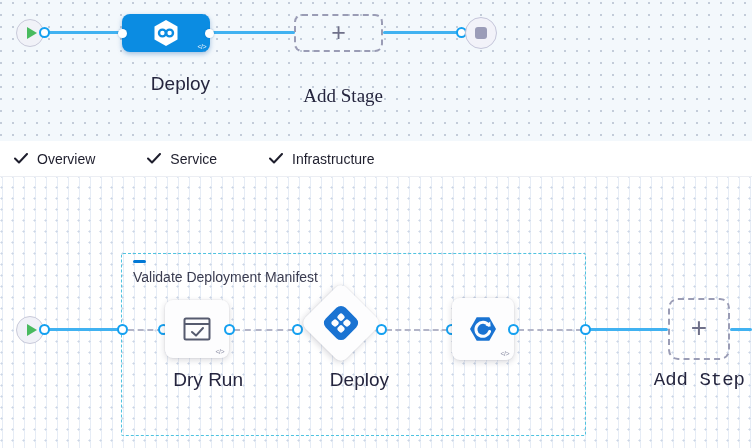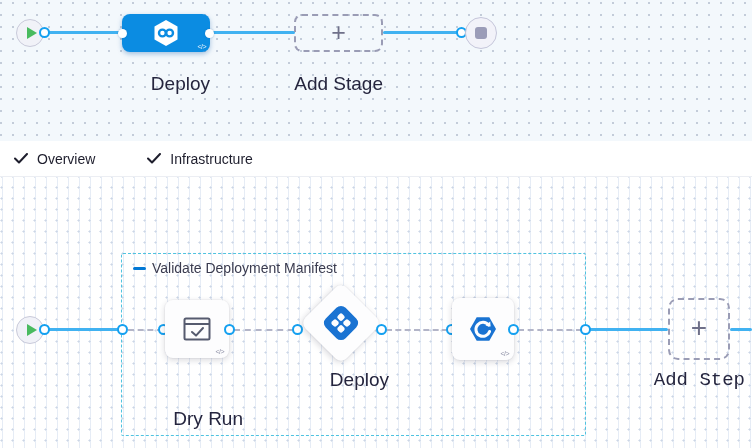--- a/index.html
+++ b/index.html
@@ -51,21 +51,21 @@
     background:#0b8ce2;display:flex;align-items:center;justify-content:center;
     box-shadow:0 2px 5px rgba(11,90,170,.35);}
   .stage-code{position:absolute;right:4px;bottom:2px;font-size:7px;color:rgba(255,255,255,.9);
     letter-spacing:-.5px;cursor:pointer;}
   .add-box{position:absolute;box-sizing:border-box;border:2px dashed #9a9cb5;border-radius:8px;
     display:flex;align-items:center;justify-content:center;cursor:pointer;}
   .plus{font-size:25px;font-weight:200;color:#6f7089;line-height:1;margin-top:-2px;}
 
   .group-box{position:absolute;left:121px;top:76px;width:465px;height:183px;box-sizing:border-box;
     border:1px dashed #4fc3e0;border-radius:2px;}
-  .group-head{position:absolute;left:11px;top:6px;display:flex;align-items:center;gap:6px;}
+  .group-head{position:absolute;left:11px;top:6px;display:flex;gap:6px;flex-direction:column;}
   .group-dash{width:13px;height:3px;background:#0278d5;border-radius:2px;cursor:pointer;}
   .group-title{font-size:14px;color:#3a3b4f;}
 
   .step-card{position:absolute;box-sizing:border-box;background:#fdfdfe;border-radius:8px;
     box-shadow:0 2px 6px rgba(40,41,61,.18),0 0 0 1px rgba(40,41,61,.03);
     display:flex;align-items:center;justify-content:center;cursor:pointer;}
   .step-code{position:absolute;right:5px;bottom:3px;font-size:7px;color:#8e90a6;
     letter-spacing:-.5px;cursor:pointer;}
   .diamond{position:absolute;left:312px;top:117px;width:58px;height:58px;background:#fdfdfe;
     border-radius:8px;transform:rotate(45deg);
@@ -101,29 +101,35 @@
     <div class="add-box" style="left:294px;top:14px;width:89px;height:38px;">
       <span class="plus">+</span>
     </div>
 
     <div class="ring" style="left:456px;top:27px;"></div>
     <div class="stop-node" style="left:465px;top:17px;">
       <div class="stop-sq"></div>
     </div>
 
     <div class="node-label" style="left:122px;top:74px;width:88px;">Deploy</div>
-    <div class="node-label" style="left:294px;top:74px;width:89px;">Add Stage</div>
+    <div class="node-label" style="left:294px;top:86px;width:89px;font-family:Liberation Serif, serif;">Add Stage</div>
   </div>
 
   <div class="tab-bar">
     <div class="tab">
       <svg width="14" height="11" viewBox="0 0 14 11">
         <path d="M1 5.5 L5 9.5 L13 1" fill="none" stroke="#1e1e2d" stroke-width="2" stroke-linecap="round" stroke-linejoin="round"></path>
         </svg>
       <span>Overview</span>
+    </div>
+    <div class="tab">
+      <svg width="14" height="11" viewBox="0 0 14 11">
+        <path d="M1 5.5 L5 9.5 L13 1" fill="none" stroke="#1e1e2d" stroke-width="2" stroke-linecap="round" stroke-linejoin="round"></path>
+        </svg>
+      <span>Service</span>
     </div>
     <div class="tab">
       <svg width="14" height="11" viewBox="0 0 14 11">
         <path d="M1 5.5 L5 9.5 L13 1" fill="none" stroke="#1e1e2d" stroke-width="2" stroke-linecap="round" stroke-linejoin="round"></path>
         </svg>
       <span>Infrastructure</span>
     </div>
   </div>
 
   <div class="exec-canvas">
@@ -181,20 +187,20 @@
       </svg>
       <span class="step-code">&lt;/&gt;</span>
     </div>
     <div class="ring" style="left:508px;top:147px;"></div>
     <div class="ring" style="left:580px;top:147px;"></div>
 
     <div class="add-box" style="left:668px;top:121px;width:62px;height:62px;border-radius:10px;">
       <span class="plus" style="font-size:28px;">+</span>
     </div>
 
-    <div class="node-label" style="left:151px;top:193px;width:92px;margin-top:39px;">Dry Run</div>
+    <div class="node-label" style="left:151px;top:193px;width:92px;">Dry Run</div>
     <div class="node-label" style="left:293px;top:193px;width:96px;">
       <div>Deploy</div>
     </div>
     <div class="node-label" style="left:653px;top:193px;width:92px;font-family:Liberation Mono, monospace;">Add Step</div>
   </div>
 
 </div>
 
 </body></html>

